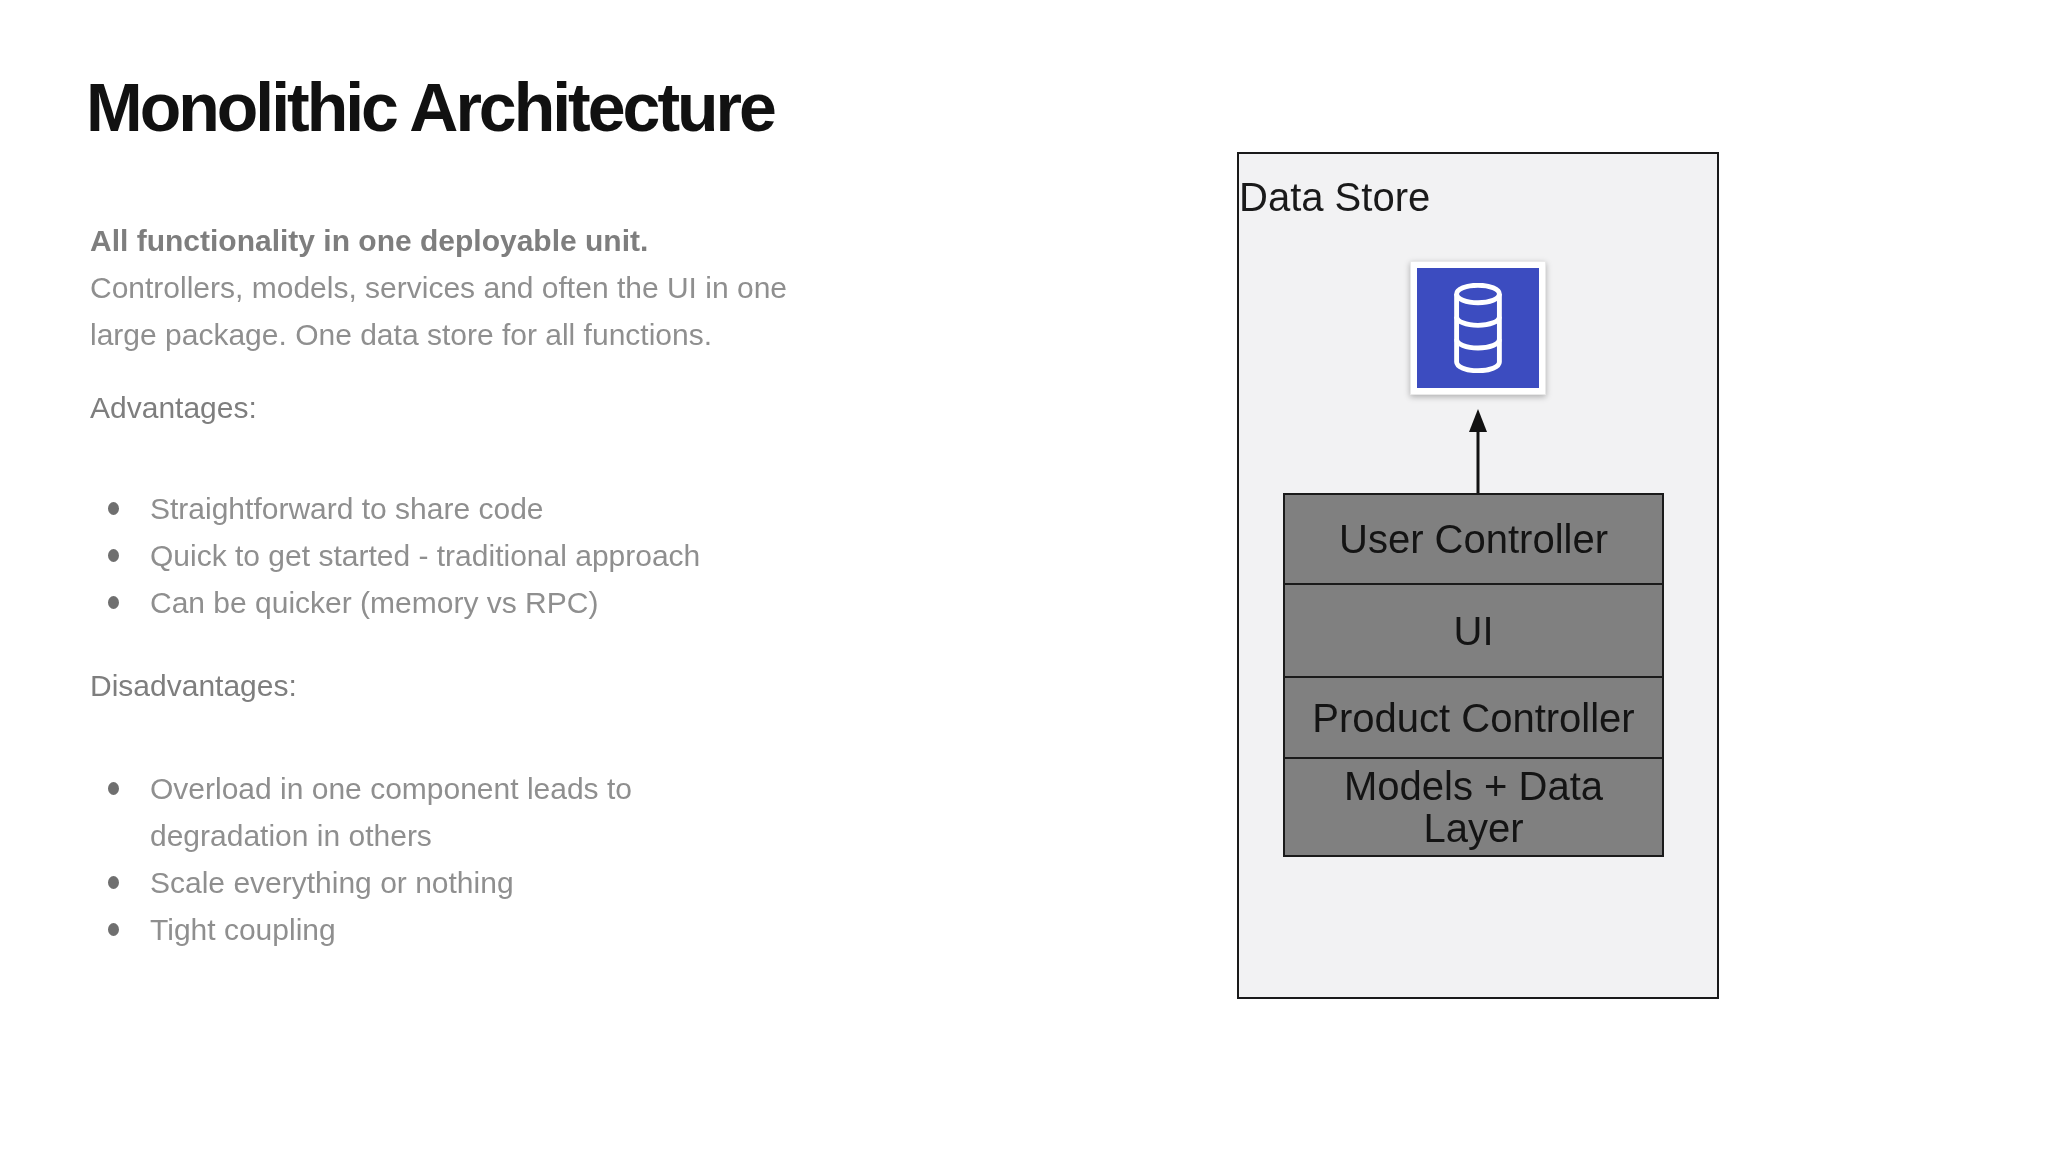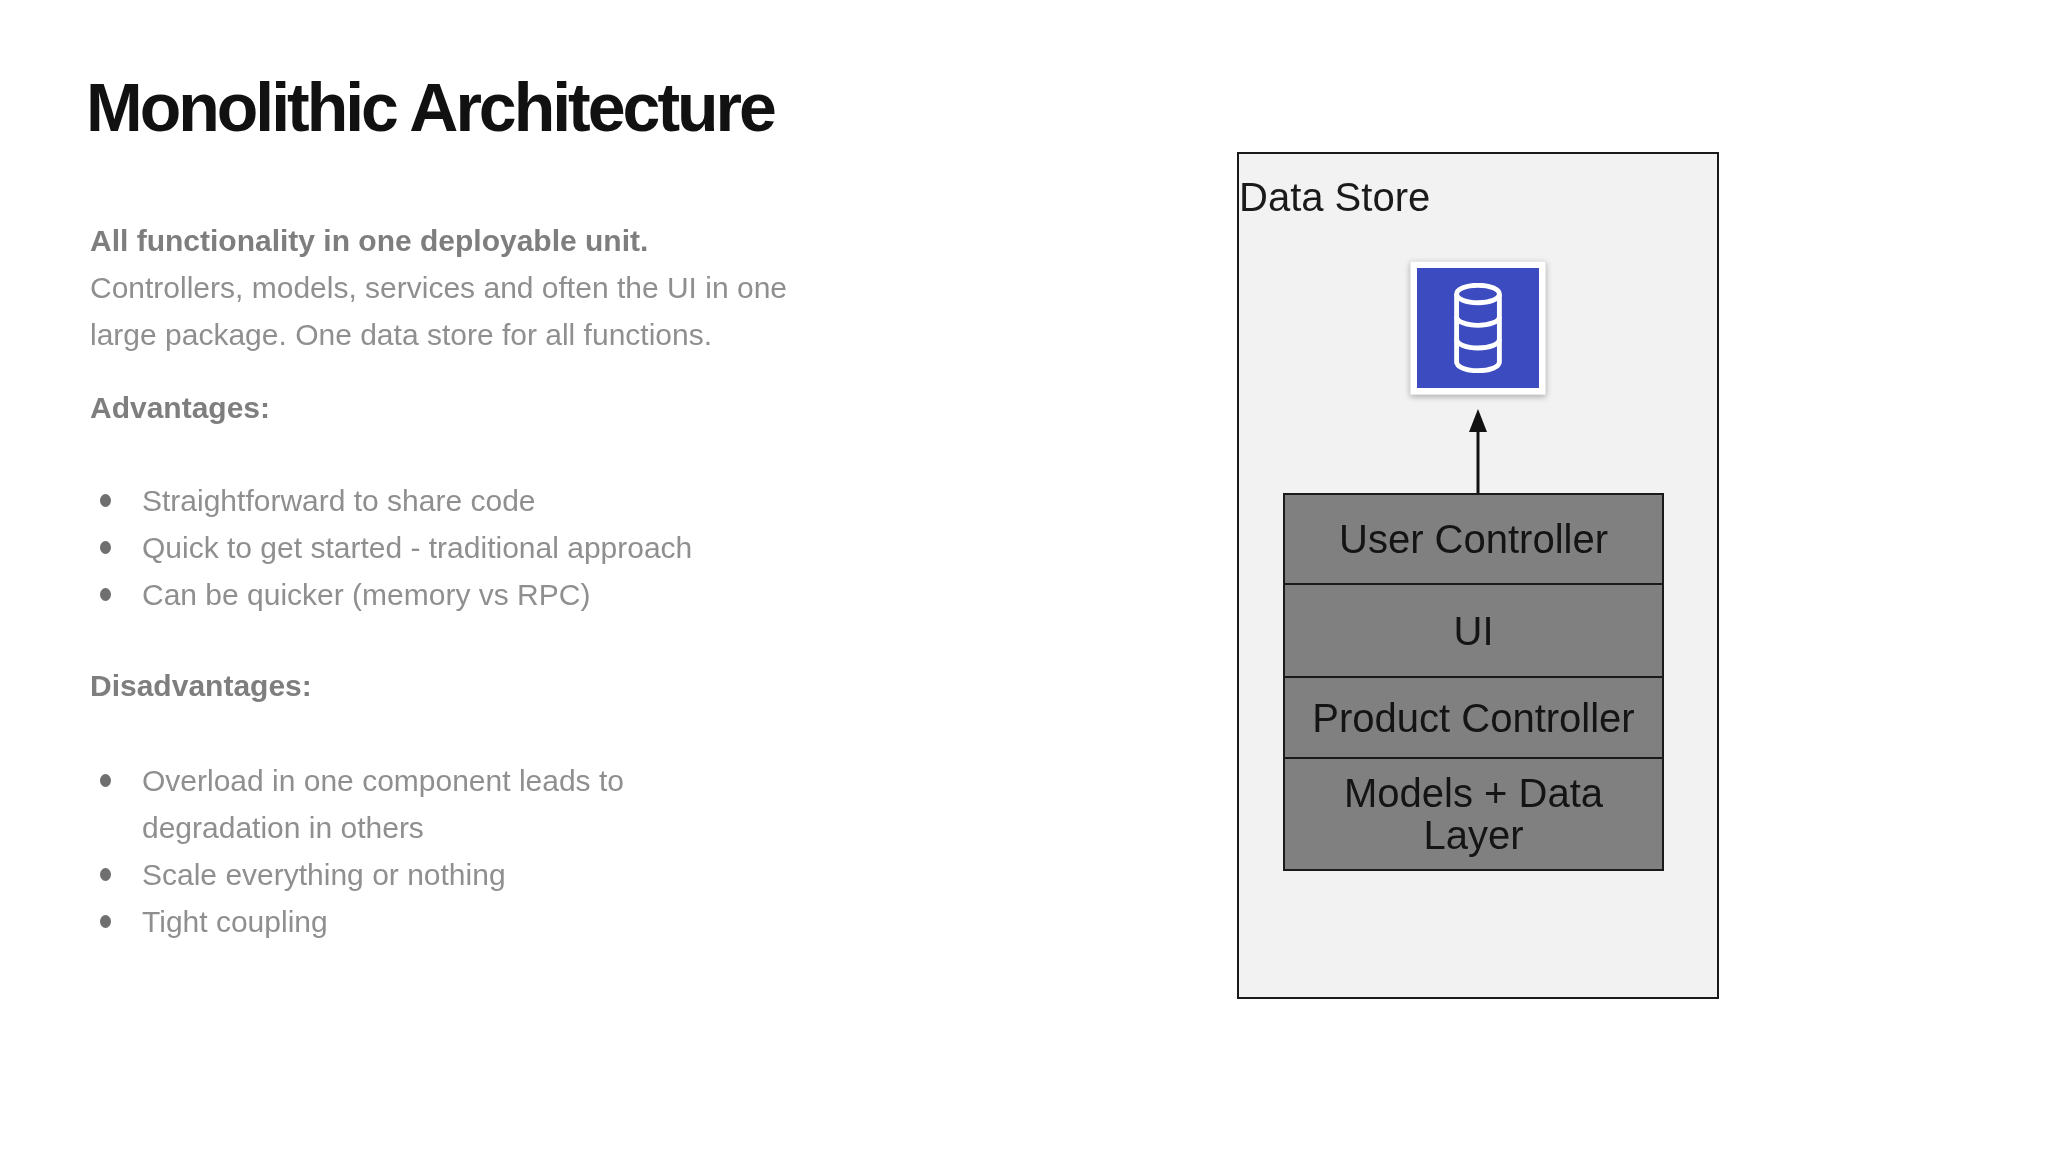--- a/index.html
+++ b/index.html
@@ -10,26 +10,26 @@
   
   .title{
     position:absolute;left:86px;top:73px;margin:0;
     font-size:68px;font-weight:700;color:#111111;
     letter-spacing:-3px;line-height:68px;white-space:nowrap;
   }
   .intro{position:absolute;left:90px;top:193px;margin-top:24px;}
   .intro .line{font-size:30px;line-height:47px;color:var(--body-gray,#8f8f8f);white-space:nowrap;}
   .intro .line.bold{font-weight:700;color:var(--head-gray,#7e7e7e);}
   .section-heading{
-    position:absolute;left:90px;font-size:30px;font-weight:700;
+    position:absolute;left:90px;font-size:30px;font-weight:400;
     line-height:40px;color:var(--head-gray,#7e7e7e);white-space:nowrap;
   }
   .heading-adv{top:388px;}
   .heading-dis{top:666px;}
-  ul.bullets{position:absolute;left:90px;margin:0;padding:0;list-style:none;}
+  ul.bullets{position:absolute;left:90px;margin:8px;padding:0;list-style:none;}
   .list-adv{top:477px;}
   .list-dis{top:757px;}
   ul.bullets li{position:relative;padding-left:52px;margin:0;}
   ul.bullets li::before{
     content:"";position:absolute;left:10px;top:17px;width:11px;height:13px;
     border-radius:50%;background:#6f6f6f;
   }
   ul.bullets .bl{font-size:30px;line-height:47px;color:var(--body-gray,#8f8f8f);white-space:nowrap;}
   
   .diagram{
@@ -60,21 +60,21 @@
   }
   .stack .row{
     box-sizing:border-box;background:var(--row-gray,#808080);
     display:flex;flex-direction:column;align-items:center;justify-content:center;
     font-size:40px;color:#141414;border-bottom:2px solid var(--border-dark,#1a1a1a);
   }
   .stack .row span{line-height:42px;white-space:nowrap;}
   .row-ui{height:93px;}
   .row-uc{height:90px;}
   .row-pc{height:81px;}
-  .row-mdl{height:110px;border-bottom:none !important;text-align:right;}
+  .row-mdl{height:96px;border-bottom:none !important;text-align:right;}
 </style>
 </head>
 <body>
 
 <div class="slide">
 
   <h1 class="title">Monolithic Architecture</h1>
 
   <div class="intro">
     <div class="line bold">All functionality in one deployable unit.</div>

